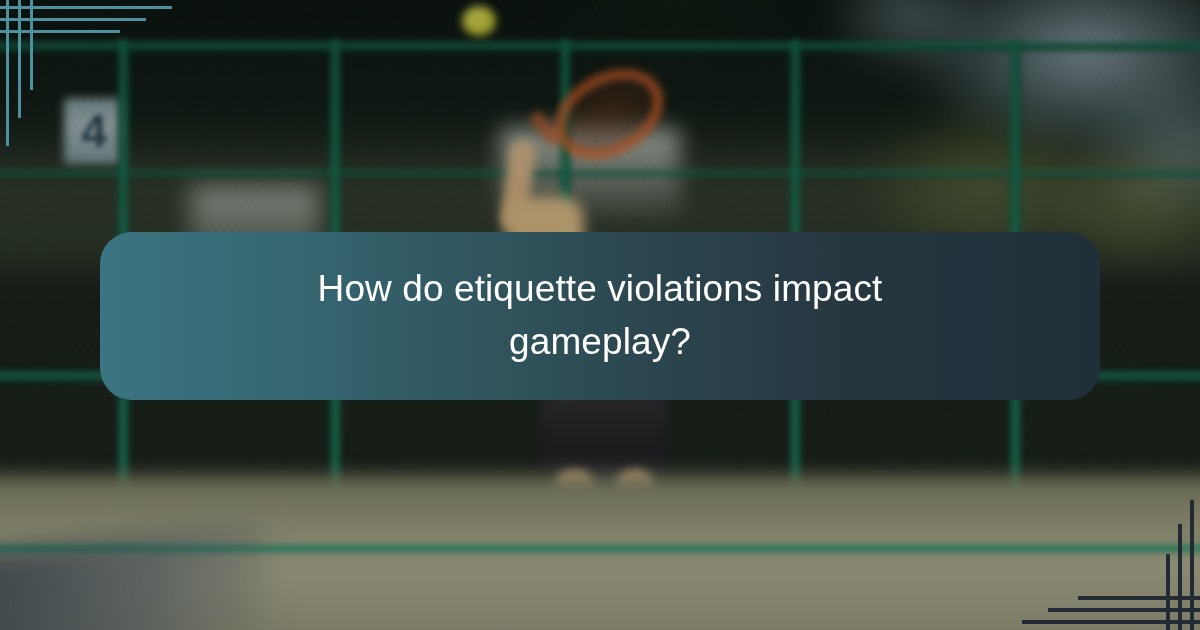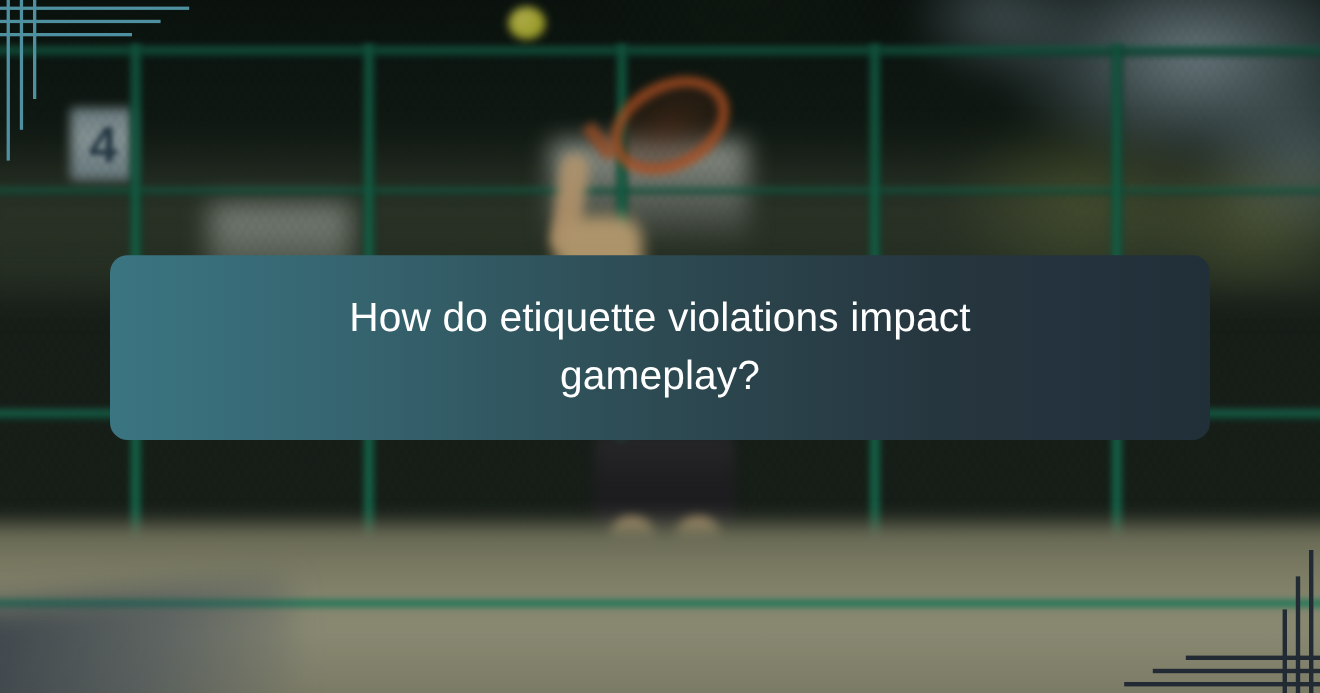--- a/index.html
+++ b/index.html
@@ -253,21 +253,21 @@
   .corner-br .v2 { right: 18px; bottom: 0; height: 106px; }
   .corner-br .v3 { right: 30px; bottom: 0; height: 76px;  }
 
   
   .card {
     position: absolute;
     left: 100px;
     top: 232px;
     width: 1000px;
     height: 168px;
-    border-radius: 16px;
+    border-radius: 32px;
     background: linear-gradient(90deg, #3a7581 0%, #35646f 22%, #2d4a52 50%, #26363f 75%, #212f39 100%);
     display: flex;
     align-items: center;
     justify-content: center;
     box-sizing: border-box;
     padding: 0 70px;
   }
   .card-title {
     color: #ffffff;
     font-size: 37px;

